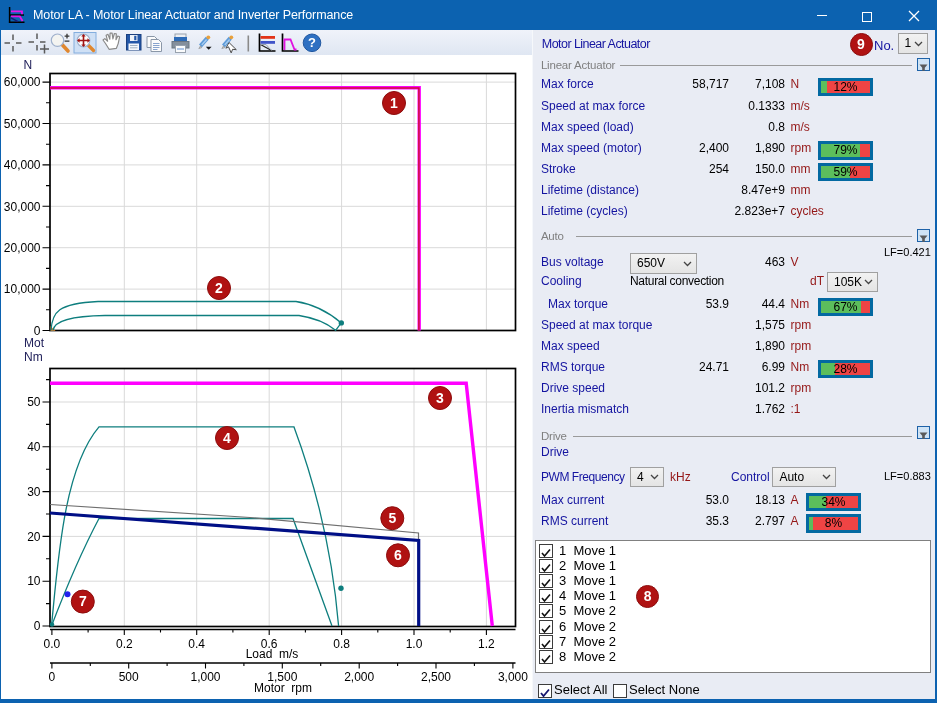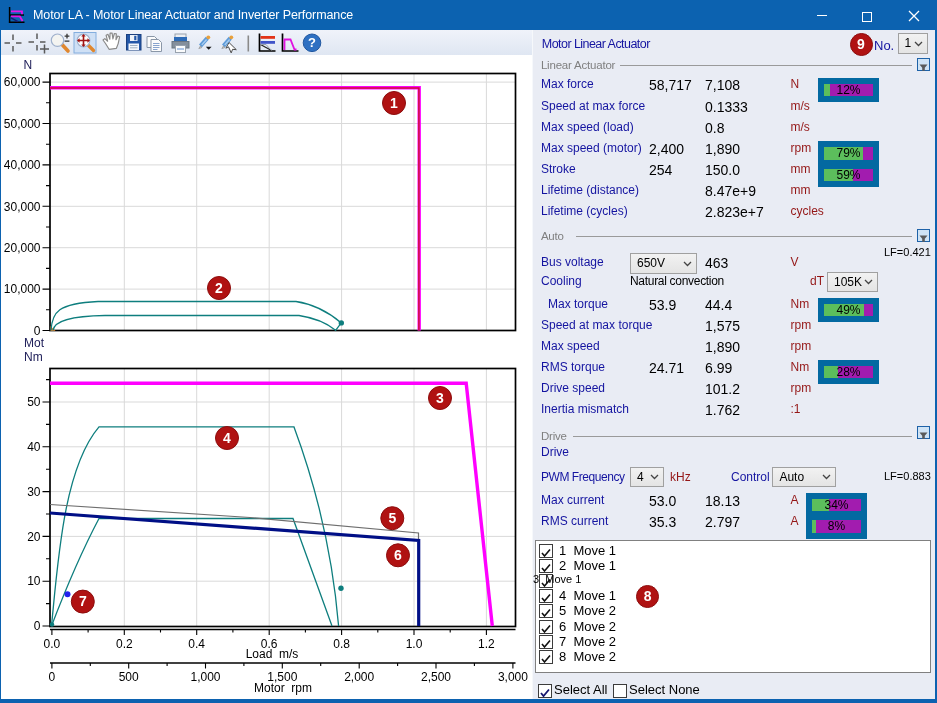--- a/index.html
+++ b/index.html
@@ -6,23 +6,23 @@
   #titlebar{position:absolute;left:0;top:0;width:937px;height:30px;background:#0c62b0;}
   #title{position:absolute;left:33px;top:8px;color:#fff;font-size:12.5px;letter-spacing:-0.1px;}
   #toolbar{position:absolute;left:1px;top:30px;width:531px;height:25px;background:linear-gradient(#f0f3fa,#dfe6f2);}
   #panelbg{position:absolute;left:532px;top:30px;width:403px;height:670px;background:#e9ecf4;border-left:1px solid #f6f8fb;}
   #winborder{position:absolute;left:0;top:0;width:937px;height:703px;border-left:1px solid #0c62b0;border-right:2px solid #0c62b0;border-bottom:4.5px solid #0c62b0;box-sizing:border-box;pointer-events:none;}
   .abs{position:absolute;}
   .lbl{position:absolute;color:#1414a0;font-size:12px;white-space:nowrap;}
   .blk{position:absolute;color:#000;font-size:12px;white-space:nowrap;}
   .red{position:absolute;color:#941616;font-size:12px;white-space:nowrap;}
   .gry{position:absolute;color:#7f7f7f;font-size:11.5px;letter-spacing:-0.2px;white-space:nowrap;}
-  .num{position:absolute;color:#000;font-size:14px;width:80px;text-align:left;white-space:nowrap;}
+  .num{position:absolute;color:#000;font-size:12px;width:80px;text-align:right;white-space:nowrap;}
   .sline{position:absolute;height:1px;background:#9a9a9a;}
-  .pb{position:absolute;width:49px;height:12.5px;border:6px solid #0369a1;background:#a21caf;}
+  .pb{position:absolute;width:49px;height:12.5px;border:3px solid #0369a1;background:#ef4444;}
   .pb .fill{position:absolute;left:0;top:0;bottom:0;background:#5cbe5c;}
   .pb .pt{position:absolute;left:0;right:0;top:-1px;text-align:center;font-size:12px;color:#000;}
   .dd{position:absolute;background:linear-gradient(#f2f2f2,#e4e4e4);border:1px solid #a0a0a0;box-sizing:border-box;font-size:12px;color:#000;}
   .dd span{position:absolute;left:6px;top:2px;}
   .dd svg{position:absolute;right:4px;top:50%;margin-top:-4px;}
   .dbtn{position:absolute;width:13px;height:13px;background:#cfe3f5;border:1px solid #1e62a8;box-sizing:border-box;}
   .cb{position:absolute;width:12px;height:12px;background:#fff;border:1px solid #3c3c3c;}
   .badge{position:absolute;width:23px;height:23px;border-radius:50%;background:#b01212;border:1px solid #8d0d0d;box-sizing:border-box;color:#fff;font-size:14px;font-weight:bold;text-align:center;line-height:20.5px;}
 </style></head>
 <body>
@@ -309,21 +309,21 @@
     <svg width="9" height="8" viewBox="0 0 9 8">
       <path d="M1,2 L4.5,5.5 L8,2" stroke="#444" stroke-width="1.3" fill="none"></path>
     </svg>
   </div>
 <div class="lbl" style="left:548px;top:296.5px">Max torque</div>
 <div class="num" style="left:649px;top:296.5px">53.9</div>
 <div class="num" style="left:705px;top:296.5px">44.4</div>
 <div class="red" style="left:790.5px;top:296.5px">Nm</div>
 <div class="pb" style="left:818px;top:297.5px">
     <div class="fill" style="width:82%"></div>
-    <div class="pt">49%</div>
+    <div class="pt">67%</div>
   </div>
 <div class="lbl" style="left:541px;top:317.5px">Speed at max torque</div>
 <div class="num" style="left:705px;top:317.5px">1,575</div>
 <div class="red" style="left:790.5px;top:317.5px">rpm</div>
 <div class="lbl" style="left:541px;top:338.5px">Max speed</div>
 <div class="num" style="left:705px;top:338.5px">1,890</div>
 <div class="red" style="left:790.5px;top:338.5px">rpm</div>
 <div class="lbl" style="left:541px;top:359.5px">RMS torque</div>
 <div class="num" style="left:649px;top:359.5px">24.71</div>
 <div class="num" style="left:705px;top:359.5px">6.99</div>
@@ -383,21 +383,21 @@
       <path d="M2,6 L4.5,9 L10,2.5" stroke="#111" stroke-width="1.6" fill="none"></path>
     </svg></div>
 <div class="blk" style="left:559px;top:543.0px;font-size:13px">1&nbsp;&nbsp;Move 1</div>
 <div class="cb" style="left:538.5px;top:559.1px"><svg width="12" height="12" viewBox="0 0 12 12">
       <path d="M2,6 L4.5,9 L10,2.5" stroke="#111" stroke-width="1.6" fill="none"></path>
     </svg></div>
 <div class="blk" style="left:559px;top:558.1px;font-size:13px">2&nbsp;&nbsp;Move 1</div>
 <div class="cb" style="left:538.5px;top:574.2px"><svg width="12" height="12" viewBox="0 0 12 12">
       <path d="M2,6 L4.5,9 L10,2.5" stroke="#111" stroke-width="1.6" fill="none"></path>
     </svg></div>
-<div class="blk" style="left:533px;top:573.2px;font-size:11px">3&nbsp;&nbsp;Move 1</div>
+<div class="blk" style="left:559px;top:573.2px;font-size:13px">3&nbsp;&nbsp;Move 1</div>
 <div class="cb" style="left:538.5px;top:589.3px"><svg width="12" height="12" viewBox="0 0 12 12">
       <path d="M2,6 L4.5,9 L10,2.5" stroke="#111" stroke-width="1.6" fill="none"></path>
     </svg></div>
 <div class="blk" style="left:559px;top:588.3px;font-size:13px">4&nbsp;&nbsp;Move 1</div>
 <div class="cb" style="left:538.5px;top:604.4px"><svg width="12" height="12" viewBox="0 0 12 12">
       <path d="M2,6 L4.5,9 L10,2.5" stroke="#111" stroke-width="1.6" fill="none"></path>
     </svg></div>
 <div class="blk" style="left:559px;top:603.4px;font-size:13px">5&nbsp;&nbsp;Move 2</div>
 <div class="cb" style="left:538.5px;top:619.5px"><svg width="12" height="12" viewBox="0 0 12 12">
       <path d="M2,6 L4.5,9 L10,2.5" stroke="#111" stroke-width="1.6" fill="none"></path>

